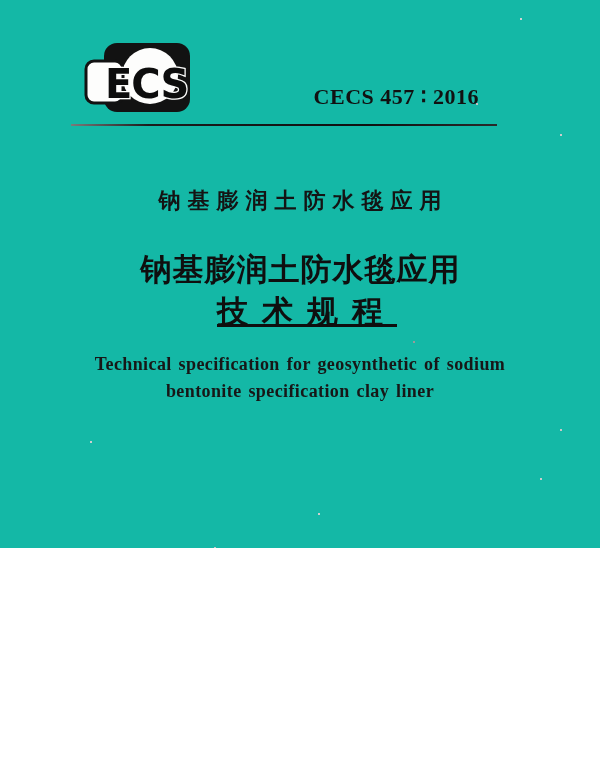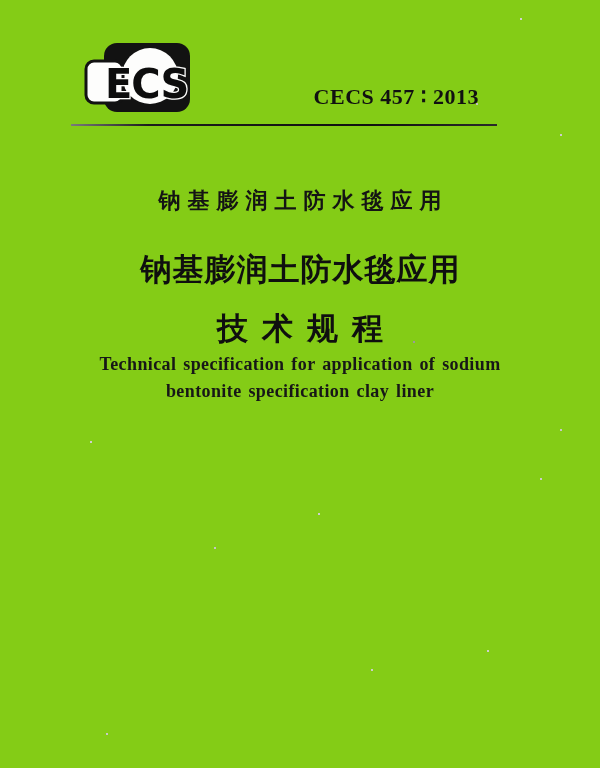--- a/index.html
+++ b/index.html
@@ -1,20 +1,20 @@
 <!DOCTYPE html>
 <html><head>
 <meta charset="utf-8">
 <style>
   html, body { margin: 0; padding: 0; background: #ffffff; }
   .page {
     position: relative;
     width: 600px;
-    height: 768px;
-    background: #84cc16;
+    height: 548px;
+    background: #14b8a6;
     overflow: hidden;
     color: #161616;
     font-family: "Liberation Serif", serif;
   }
 
   
   .logo {
     position: absolute;
     left: 84px;
     top: 36px;
@@ -69,24 +69,25 @@
     color: #0f0f0f;
     font-size: 31px;
     line-height: 33px;
   }
   .title-l1 {
     letter-spacing: 1px;
     text-indent: 1px;
     white-space: nowrap;
   }
   .title-l2 {
-    margin-top: 26px;
+    margin-top: 9px;
     letter-spacing: 14px;
     text-indent: 14px;
     white-space: nowrap;
+    text-decoration: underline;
   }
 
   
   .en {
     position: absolute;
     top: 351px;
     left: 0;
     width: 100%;
     text-align: center;
     font-family: "Liberation Serif", serif;
@@ -124,31 +125,31 @@
 
 <div class="page">
 
   <svg class="logo" width="114" height="80" viewBox="0 0 114 80" aria-hidden="true">
     <rect x="20" y="7" width="86" height="69" rx="13" fill="#121212"></rect>
     <circle cx="66" cy="40" r="28" fill="#fdfdfc"></circle>
     <rect x="2" y="25" width="37" height="42" rx="8" fill="#fdfdfc" stroke="#121212" stroke-width="3"></rect>
     <text x="21" y="62" font-family="DejaVu Sans, sans-serif" font-weight="bold" font-size="40" fill="#0d0d0d" stroke="#fdfdfc" stroke-width="2.5" style="paint-order: stroke;" letter-spacing="-1">ECS</text>
   </svg>
 
-  <div class="std-code">CECS 457 ∶ 2013</div>
+  <div class="std-code">CECS 457 ∶ 2016</div>
 
   <hr class="rule">
 
   <div class="assoc">钠基膨润土防水毯应用</div>
 
   <h1 class="title" style="margin:0; font-size:31px;">
     <div class="title-l1">钠基膨润土防水毯应用</div>
     <div class="title-l2">技术规程</div>
   </h1>
 
   <div class="en">
-    <div>Technical specification for application of sodium</div>
+    <div>Technical specification for geosynthetic of sodium</div>
     <div>bentonite specification clay liner</div>
   </div>
 
   <div class="noise"></div>
 
 </div>
 
 </body></html>

